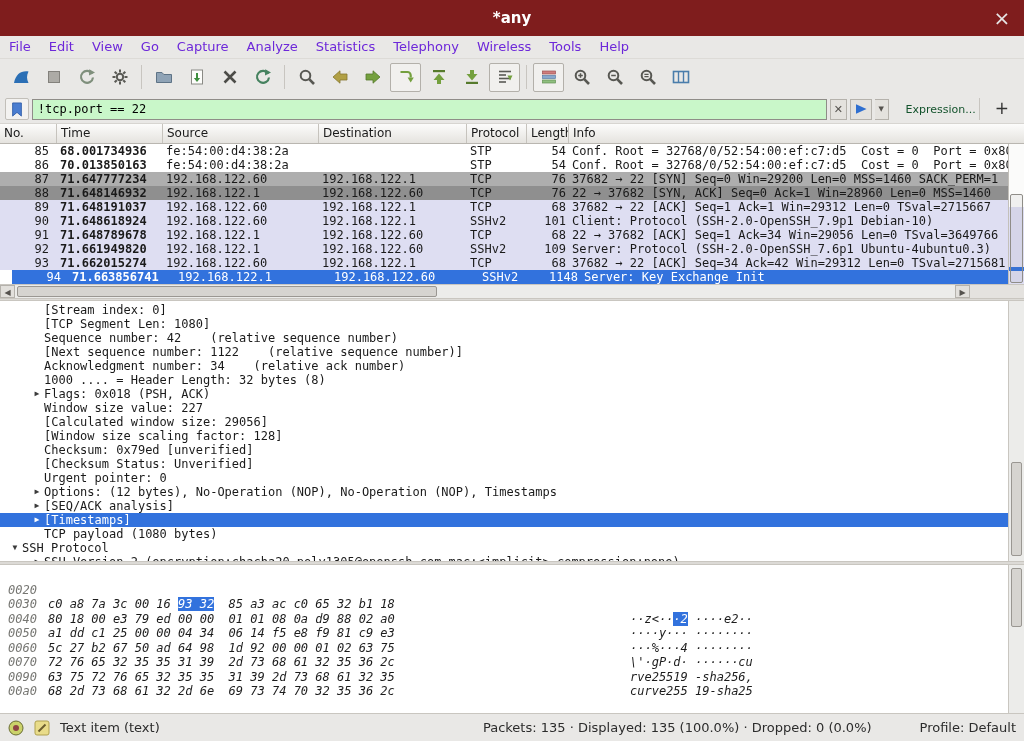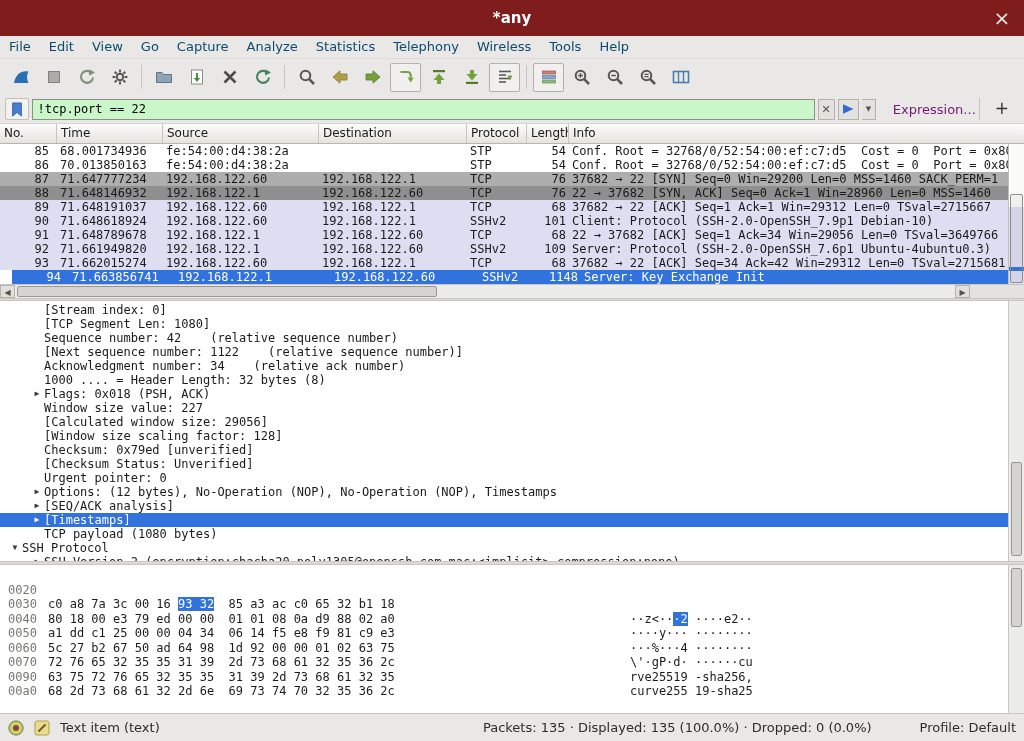--- a/index.html
+++ b/index.html
@@ -11,53 +11,53 @@
   .titlebar { height:36px; background:#7f1d1d; color:#fff; position:relative;
               display:flex; align-items:center; justify-content:center; }
   .titlebar .title { font-size:15px; font-weight:bold; }
   .titlebar .close { position:absolute; right:10px; top:0; height:36px; width:24px;
                      display:flex; align-items:center; justify-content:center;
                      font-size:20px; color:#e6e6e6; cursor:default; }
 
   
   .menubar { height:23px; display:flex; align-items:stretch; background:#e9e8e6;
              font-size:13px; border-bottom:1px solid #dddbd7; }
-  .menu-item { padding:3px 9px 0 9px; color:#0c4a6e; }
+  .menu-item { padding:3px 9px 0 9px; color:#6d28d9; }
 
   
   .toolbar { height:36px; display:flex; align-items:center; padding:0 4px; background:#e9e8e6; }
   .tbtn { width:31px; height:29px; display:flex; align-items:center; justify-content:center; margin:0 1px; border:1px solid transparent; border-radius:2px; }
   .tbtn.framed { border:1px solid #b3b0aa; background:#f1f0ee; }
   .tsep { width:1px; height:24px; background:#c8c5c0; margin:0 5px; }
 
   
   .filterbar { height:29px; display:flex; align-items:center; padding:0 5px; gap:3px; background:#e9e8e6; border-bottom:1px solid #d7d5d1; }
   .fbtn { width:24px; height:22px; display:flex; align-items:center; justify-content:center; border:1px solid #c2bfb9; background:#f3f2f0; border-radius:2px; }
   .filter-input { width:800px; height:21px; background:#c9f7c9; border:1px solid #8f8d88;
                   font-family:"DejaVu Sans Mono","Liberation Mono",monospace; font-size:12px; padding:0 5px; color:#000; }
   .fclear { width:17px; height:21px; display:flex; align-items:center; justify-content:center; font-size:11px; color:#55524e; background:#e4e2de; border:1px solid #b5b2ac; }
   .fapply { width:22px; height:21px; display:flex; align-items:center; justify-content:center; background:#e4e2de; border:1px solid #b5b2ac; }
   .fdrop  { width:14px; height:21px; display:flex; align-items:center; justify-content:center; font-size:7px; color:#55524e; background:#e4e2de; border:1px solid #b5b2ac; border-left:none; }
-  .fexpr { font-size:13px; color:#701a75; margin-left:14px; }
+  .fexpr { font-size:11px; color:#14532d; margin-left:14px; }
   .fsep { width:1px; height:22px; background:#c8c5c0; margin:0 8px 0 auto; }
   .fplus { font-size:17px; color:#333; padding:0 10px 2px 4px; }
 
   
   .packets { position:relative; height:174px; background:#fff; }
   .hdr { position:absolute; left:0; top:0; height:20px; width:1024px; display:flex;
          background:linear-gradient(#fcfcfb,#e5e3df); border-bottom:1px solid #b9b6b0; font-size:12px; }
   .hcol { border-right:1px solid #c6c3bd; padding:2px 4px 0 4px; overflow:hidden; white-space:nowrap; }
   .hcol:nth-child(1){width:57px;} .hcol:nth-child(2){width:106px;} .hcol:nth-child(3){width:156px;}
   .hcol:nth-child(4){width:148px;} .hcol:nth-child(5){width:60px;} .hcol:nth-child(6){width:42px;}
   .hcol:nth-child(7){flex:1; border-right:none;}
   .plist { position:absolute; left:0; top:20px; width:1008px; height:140px; overflow:hidden;
            font-family:"DejaVu Sans Mono","Liberation Mono",monospace; font-size:12px; }
   .prow { display:flex; height:14px; line-height:14px; }
   .prow .c { overflow:hidden; white-space:pre; padding:0 3px; flex:0 0 auto; }
-  .c.no{width:57px; text-align:right; padding-right:8px;} .c.time{width:106px;} .c.src{width:156px;}
+  .c.no{width:57px; text-align:right; padding-right:8px;} .c.time{width:106px;font-weight:bold;} .c.src{width:156px;}
   .c.dst{width:148px;} .c.proto{width:60px;} .c.len{width:42px; text-align:right;} .c.info{flex:1 1 auto; width:auto;}
   .row-stp{background:#ffffff;} .row-syn{background:#aeaeae;} .row-synack{background:#8f8f8f;}
   .row-tcp{background:#dedef2;} .row-ssh{background:#dedef2;}
   .row-selected{background:#3272dd; color:#fff;margin-left:12px;}
   .hscroll { position:absolute; left:0; top:160px; width:970px; height:14px; background:#ececea; border-top:1px solid #c9c6c0; display:flex; }
   .harrow { width:15px; text-align:center; font-size:8px; line-height:13px; color:#55524e; background:#e2e0dc; border:1px solid #b5b2ac; }
   .htrough { flex:1; position:relative; }
   .hthumb { position:absolute; left:2px; top:1px; height:11px; width:420px; background:#d6d4d0; border:1px solid #9a9792; border-radius:2px; }
   .corner { position:absolute; left:970px; top:160px; width:54px; height:14px; background:#e4e2df; border-top:1px solid #c9c6c0; }
   .minimap { position:absolute; right:0; top:20px; width:16px; height:140px; background:#fbfbfa; border-left:1px solid #c3c0ba; }
@@ -75,21 +75,21 @@
            font-family:"DejaVu Sans Mono","Liberation Mono",monospace; font-size:12px; }
   .dline { height:14px; line-height:14px; display:flex; white-space:pre; }
   .dline .expander { width:14px; text-align:center; font-size:8px; color:#3b3b3b; flex:0 0 auto; }
   .dline .dtext { white-space:pre; }
   .indent-0 { padding-left:8px; } .indent-1 { padding-left:30px; }
   .dline.selected { background:#3272dd; color:#fff; }
   .dline.selected .expander { color:#fff; }
 
   
   .hexpane { position:relative; height:148px; background:#fff; }
-  .hexrows { position:absolute; left:0; right:16px; top:3px; bottom:0; overflow:hidden; }
+  .hexrows { position:absolute; left:0; right:16px; top:3px; bottom:0; overflow:hidden;font-style:italic; }
   .hexrow { position:relative; height:14.5px; line-height:14.5px; white-space:pre;
             font-family:"DejaVu Sans Mono","Liberation Mono",monospace; font-size:12px; color:#1c1c1c; }
   .hexrow .off { position:absolute; left:8px; color:#767672; }
   .hexrow .hx  { position:absolute; left:48px; }
   .hexrow .asc { position:absolute; left:630px; }
   .sel { background:#3272dd; color:#fff; }
 
   
   .vscroll { position:absolute; right:0; top:0; bottom:0; width:16px; background:#ececea; border-left:1px solid #c9c6c0; }
   .vthumb { position:absolute; left:2px; right:2px; background:#d6d4d0; border:1px solid #9a9792; border-radius:2px; }

